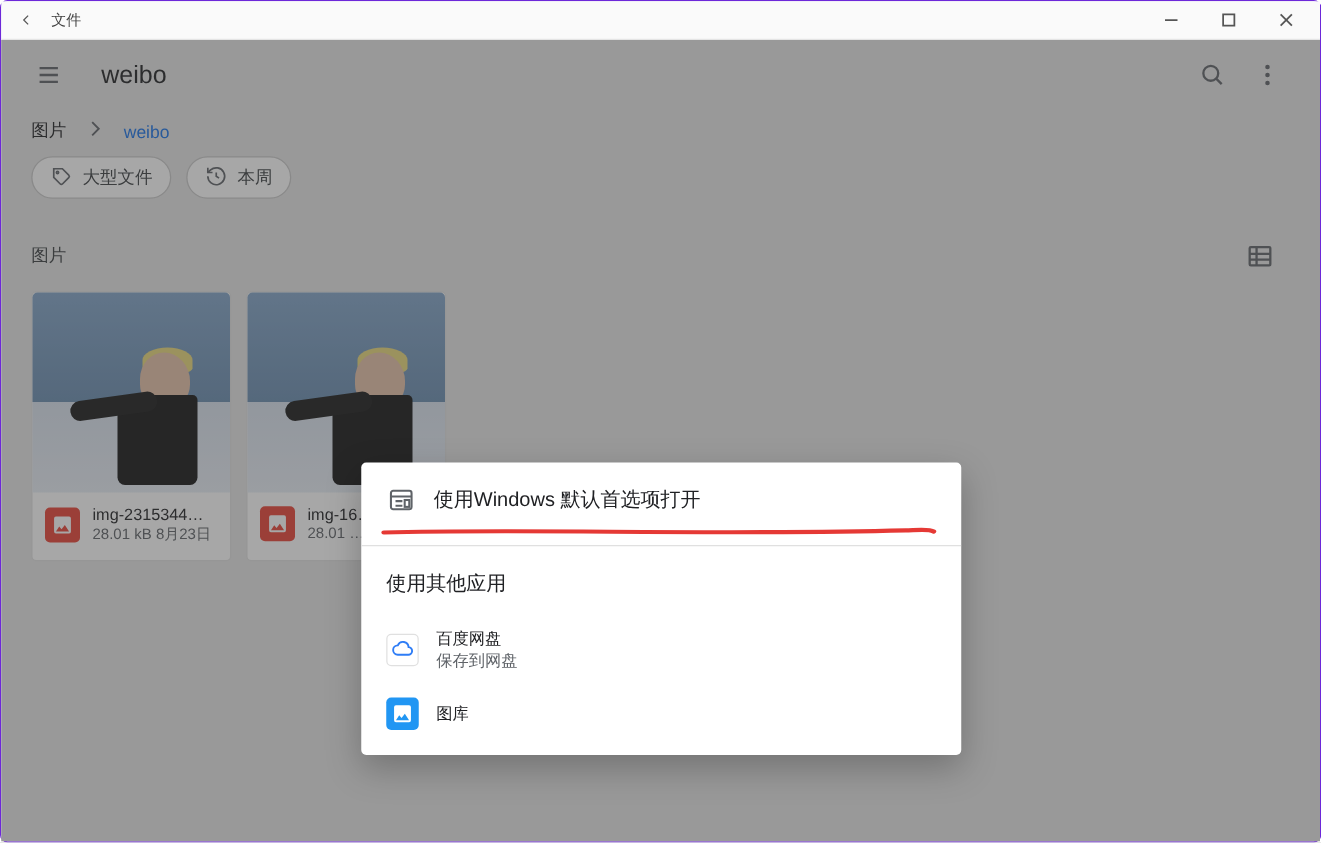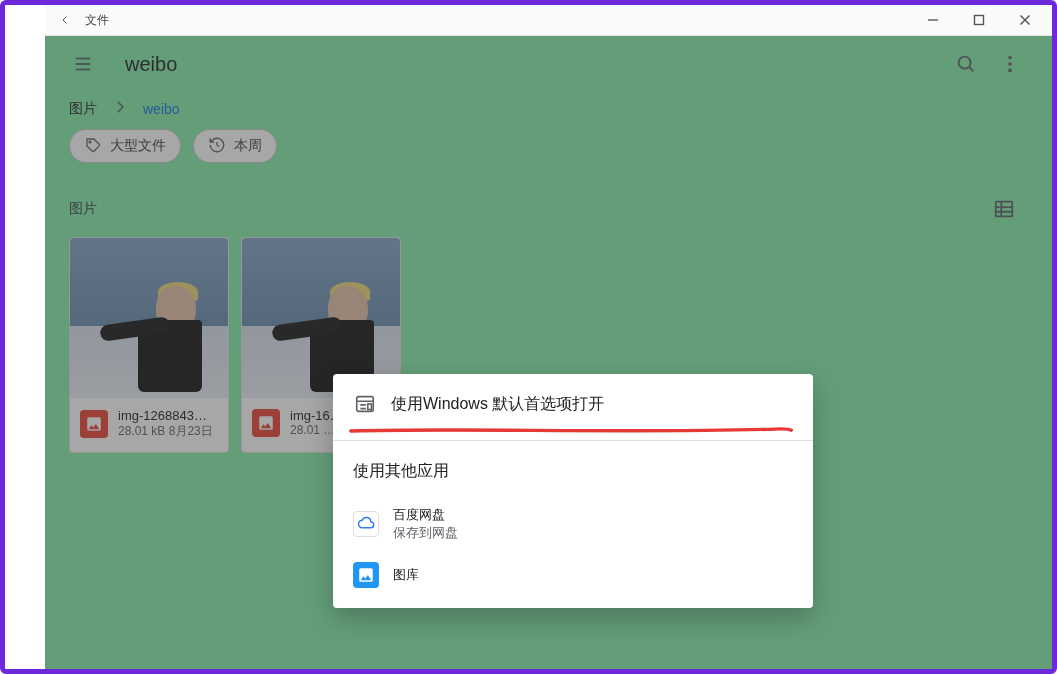--- a/index.html
+++ b/index.html
@@ -1,28 +1,28 @@
 <!DOCTYPE html>
 <html><head>
 <meta charset="utf-8">
 <style>
   * { box-sizing: border-box; margin: 0; padding: 0; }
   html, body { width: 1057px; height: 674px; font-family: "Segoe UI", "Microsoft YaHei", Arial, sans-serif; background: #fff; overflow: hidden; }
-  .window { width: 1057px; height: 674px; border: 5px solid #6d28d9; border-radius: 6px; position: relative; display: flex; flex-direction: column; padding-left: 40px; }
+  .window { width: 1057px; height: 674px; border: 1px solid #6d28d9; border-radius: 6px; position: relative; display: flex; flex-direction: column; }
 
   
   .titlebar { height: 31px; display: flex; align-items: center; padding: 0 4px; background: #fafafa; border-bottom: 1px solid #e5e5e5; }
   .titlebar .back { width: 32px; height: 30px; display:flex; align-items:center; justify-content:center; color:#555; }
   .titlebar .title { font-size: 12px; color: #444; margin-left: 4px; flex: 0 0 auto; }
   .titlebar .spacer { flex: 1; }
   .titlebar .win-btn { width: 46px; height: 30px; display:flex; align-items:center; justify-content:center; color:#555; }
   .win-btn svg, .back svg { width: 12px; height: 12px; }
 
   
-  .content { flex: 1; position: relative; background: #86efac; }
+  .content { flex: 1; position: relative; background: #e5e5e5; }
 
   .topbar { height: 56px; display: flex; align-items: center; padding: 0 20px; }
   .hamburger { width: 36px; height: 36px; display:flex; align-items:center; justify-content:center; color:#5f6368; }
   .app-title { font-size: 20px; color:#202124; margin-left: 24px; }
   .topbar .grow { flex:1; }
   .top-icon { width: 44px; height:44px; display:flex; align-items:center; justify-content:center; color:#5f6368; }
 
   .crumbs { display:flex; align-items:center; padding: 6px 24px 10px 24px; font-size:14px; color:#202124; gap: 14px; }
   .crumbs .sep { color:#5f6368; }
   .crumbs .current { color:#1a73e8; }
@@ -188,21 +188,21 @@
               <div class="arm"></div>
             </div>
         </div>
         <div class="meta">
           <div class="ico">
             <svg class="icon-18" viewBox="0 0 24 24" fill="currentColor">
                 <path d="M21 19V5a2 2 0 0 0-2-2H5a2 2 0 0 0-2 2v14a2 2 0 0 0 2 2h14a2 2 0 0 0 2-2zM8.5 13.5l2.5 3 3.5-4.5L19 19H5l3.5-5.5z"></path>
               </svg>
           </div>
           <div class="txt">
-            <div class="name">img-1268843…</div>
+            <div class="name">img-2315344…</div>
             <div class="sub">28.01 kB 8月23日</div>
           </div>
         </div>
       </div>
 
       <div class="card">
         <div class="thumb">
           <div class="person">
               <div class="hair"></div>
               <div class="head"></div>

